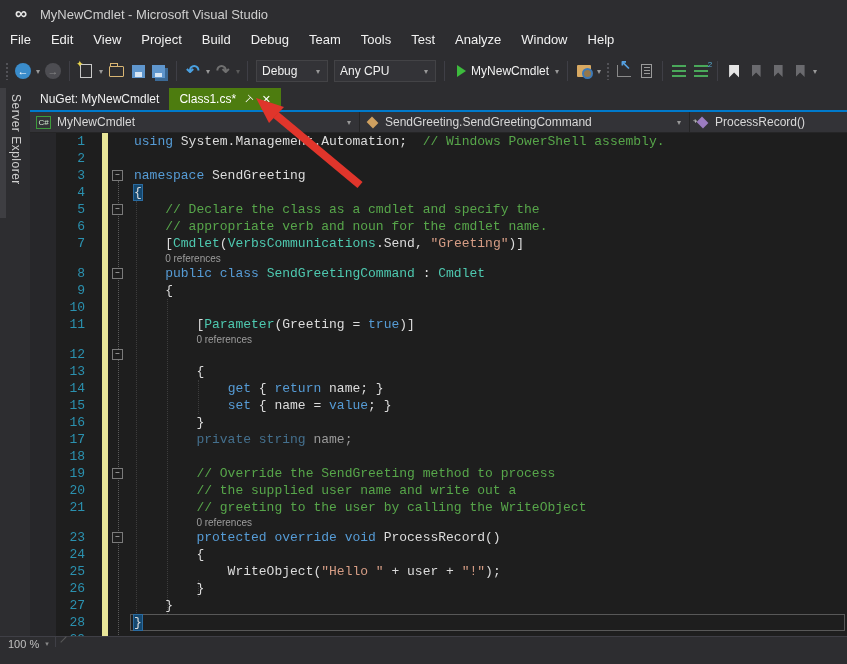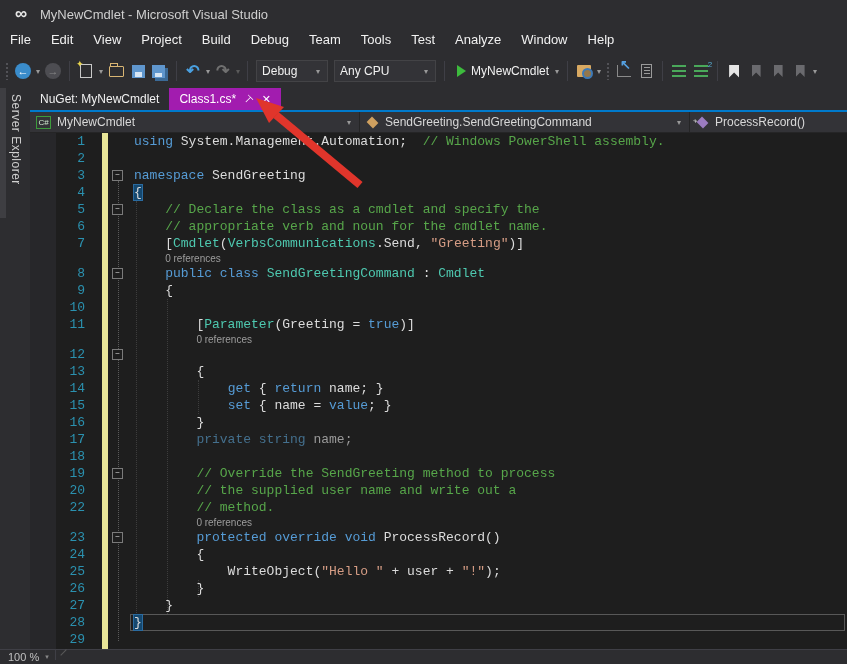--- a/index.html
+++ b/index.html
@@ -59,21 +59,21 @@
   .ic-bookmark.dim { background:#6a6a6e; width:9px; height:12px; }
   
   .bodyarea { position:relative; height:576px; display:flex; }
   .sidebar { width:30px; background:#2d2d30; position:relative; flex:none; }
   .sidebar .edge { position:absolute; left:0; top:0; width:6px; height:130px; background:#3e3e42; }
   .sidebar .vlabel { position:absolute; left:9px; top:6px; writing-mode:vertical-rl; font-size:12px; color:#d0d0d0; letter-spacing:.5px; }
   .mainarea { position:relative; width:817px; }
   
   .tabstrip { height:22px; display:flex; align-items:flex-end; }
   .tab { height:22px; display:flex; align-items:center; padding:0 10px; font-size:12px; color:#f1f1f1; }
-  .tab.active { background:#a21caf; color:#fff; }
+  .tab.active { background:#4d7c0f; color:#fff; }
   .tab .pin { font-size:10px; margin-left:8px; color:#fff; display:inline-block; transform:rotate(45deg); }
   .tab .x { font-size:11px; margin-left:9px; color:#fff; }
   .blueline { height:2px; background:#007acc; }
   
   .navbar { height:21px; display:flex; background:#333337; border-bottom:1px solid #252526; font-size:12px; }
   .nav-seg { display:flex; align-items:center; padding:0 6px; border-right:1px solid #252526; position:relative; }
   .nav-seg .lbl { color:#d8d8d8; margin:0 6px; white-space:nowrap; overflow:hidden; }
   .nav-seg .caret { margin-left:auto; }
   .ic-csproj { width:15px; height:13px; border:1px solid #3c9b3c; font-size:8px; color:#d0e8d0;
                display:flex; align-items:center; justify-content:center; flex:none; }
@@ -93,21 +93,21 @@
   .foldbox { position:absolute; left:82px; top:3px; width:11px; height:11px; border:1px solid #7a7a7a;
              background:#1e1e1e; color:#c8c8c8; font-size:9px; line-height:9px; text-align:center; }
   .codetext { position:absolute; left:104px; }
   .lenstext { position:absolute; color:#9d9d9d; font-size:10px; font-family:"Liberation Sans",sans-serif; }
   .k{color:#569cd6}.t{color:#4ec9b0}.c{color:#57a64a}.s{color:#d69d85}.p{color:#dcdcdc}
   .kd{color:#44708e}.pd{color:#9a9a9a}
   .b{color:#dcdcdc;background:#15486f;outline:1px solid #2a6ba0;}
   .row.cur .curbox { position:absolute; left:100px; right:2px; top:0; bottom:0; border:1px solid #585858; }
   .caretbar { display:inline-block; width:1px; height:13px; background:#e0e0e0; vertical-align:-2px; }
   
-  .statusbar { position:absolute; left:0; right:0; bottom:0; height:15px; background:#2d2d30; border-top:1px solid #3f3f46;
+  .statusbar { position:absolute; left:0; right:0; bottom:0; height:28px; background:#2d2d30; border-top:1px solid #3f3f46;
                display:flex; align-items:flex-start; font-size:11px; color:#c0c0c0; }
   .zoomlbl { padding:1px 6px 0 8px; }
   .zoom-caret { font-size:7px; color:#888; padding-top:3px; }
   .status-div { width:1px; height:10px; background:#3f3f46; margin:0 6px; }
   .gripper { width:8px; height:8px; margin-top:1px; border-left:1px solid #5a5a5a; transform:rotate(45deg); }
   
   #arrow-overlay { position:absolute; inset:0; pointer-events:none; }
 </style>
 </head>
 <body>
@@ -275,21 +275,21 @@
             <div class="row lens"><span class="lenstext" style="left: 166.4px;">0 references</span></div>
             <div class="row code"><span class="lnum">12</span><span class="foldbox">–</span></div>
             <div class="row code"><span class="lnum">13</span><span class="codetext"><span class="p">        {</span></span></div>
             <div class="row code"><span class="lnum">14</span><span class="codetext"><span class="p">            </span><span class="k">get</span><span class="p"> { </span><span class="k">return</span><span class="p"> name; }</span></span></div>
             <div class="row code"><span class="lnum">15</span><span class="codetext"><span class="p">            </span><span class="k">set</span><span class="p"> { name = </span><span class="k">value</span><span class="p">; }</span></span></div>
             <div class="row code"><span class="lnum">16</span><span class="codetext"><span class="p">        }</span></span></div>
             <div class="row code"><span class="lnum">17</span><span class="codetext"><span class="kd">        private string </span><span class="pd">name;</span></span></div>
             <div class="row code"><span class="lnum">18</span><span class="codetext"></span></div>
             <div class="row code"><span class="lnum">19</span><span class="foldbox">–</span><span class="codetext"><span class="c">        // Override the SendGreeting method to process</span></span></div>
             <div class="row code"><span class="lnum">20</span><span class="codetext"><span class="c">        // the supplied user name and write out a</span></span></div>
-            <div class="row code"><span class="lnum">22</span><span class="codetext"><span class="c">        // method.</span></span></div>
+            <div class="row code"><span class="lnum">21</span><span class="codetext"><span class="c">        // greeting to the user by calling the WriteObject</span></span></div>
             <div class="row lens"><span class="lenstext" style="left: 166.4px;">0 references</span></div>
             <div class="row code"><span class="lnum">23</span><span class="foldbox">–</span><span class="codetext"><span class="k">        protected override void </span><span class="p">ProcessRecord()</span></span></div>
             <div class="row code"><span class="lnum">24</span><span class="codetext"><span class="p">        {</span></span></div>
             <div class="row code"><span class="lnum">25</span><span class="codetext"><span class="p">            WriteObject(</span><span class="s">"Hello "</span><span class="p"> + user + </span><span class="s">"!"</span><span class="p">);</span></span></div>
             <div class="row code"><span class="lnum">26</span><span class="codetext"><span class="p">        }</span></span></div>
             <div class="row code"><span class="lnum">27</span><span class="codetext"><span class="p">    }</span></span></div>
             <div class="row code cur"><div class="curbox"></div><span class="lnum">28</span><span class="codetext"><span class="b">}</span><span class="caretbar"></span></span></div>
             <div class="row code"><span class="lnum">29</span><span class="codetext"></span></div>
           </div>
       </div>

